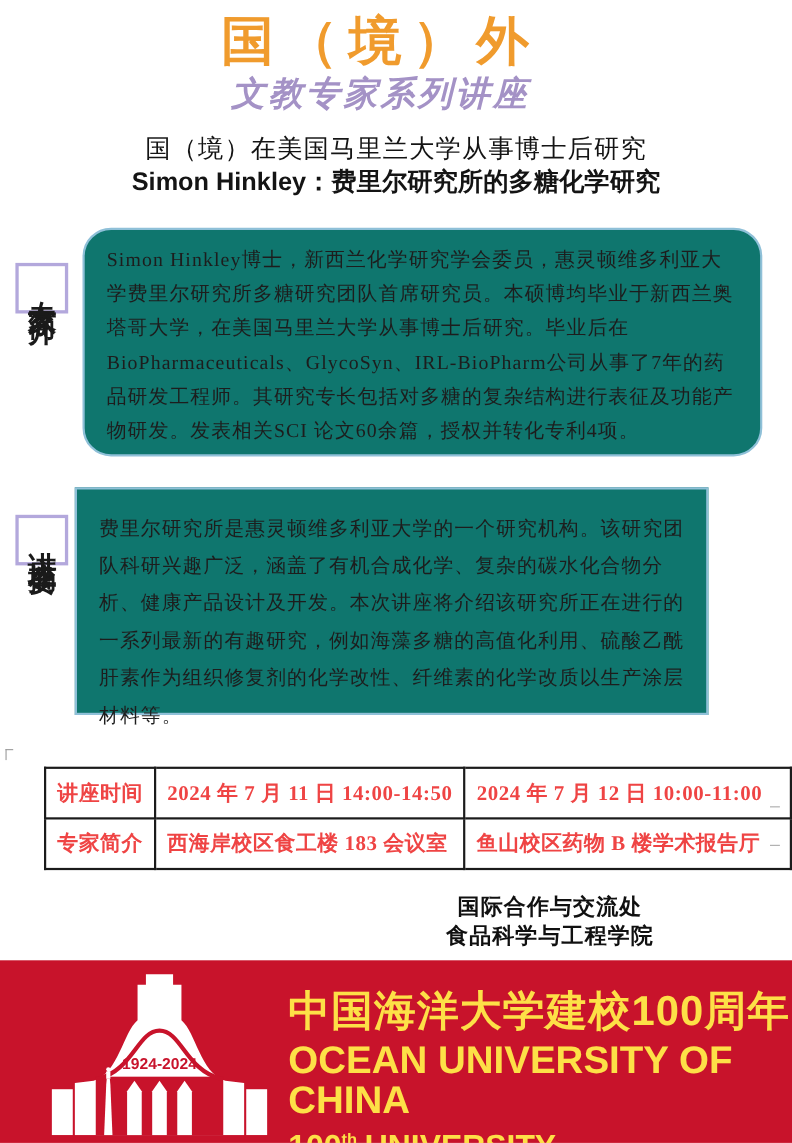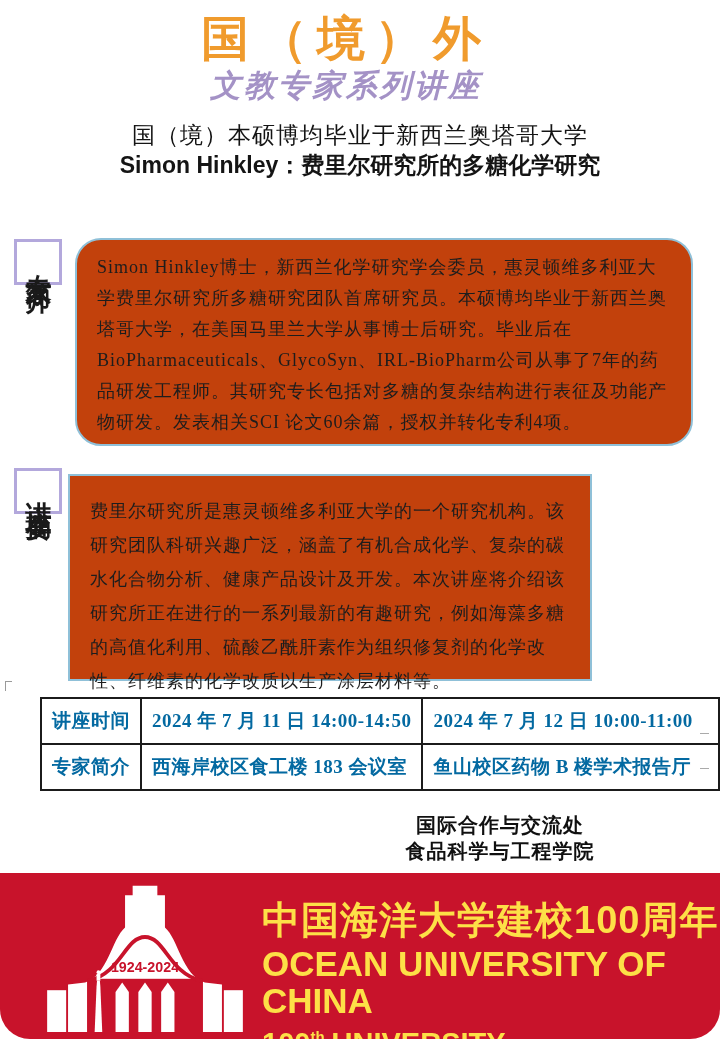--- a/index.html
+++ b/index.html
@@ -1,19 +1,19 @@
 <!DOCTYPE html>
 <html><head>
 <meta charset="utf-8">
 <style>
   * { margin:0; padding:0; box-sizing:border-box; }
   html,body { background:#ffffff; }
   .page {
     position:relative; width:720px; height:1039px; background:#ffffff;
-    font-family:"Liberation Serif","DejaVu Serif",serif; overflow:hidden;border-radius:30px;
+    font-family:"Liberation Serif","DejaVu Serif",serif; overflow:hidden;
   }
 
   
   .logo-block { position:absolute; top:10px; left:0; width:720px; text-align:center; transform:translateX(-14px); }
   .logo-line1 {
     font-family:"DejaVu Sans","Liberation Sans",sans-serif;
     font-size:48px; font-weight:800; color:#F09B2D; letter-spacing:10px; line-height:56px;
   }
   .logo-line2 {
     font-family:"DejaVu Sans","Liberation Sans",sans-serif;
@@ -32,37 +32,37 @@
     border:3px solid #B3A8DC;
     writing-mode:vertical-rl; text-orientation:upright;
     font-weight:bold; font-size:26px; color:#1a1a1a;
     padding:10px 8px; letter-spacing:5px; line-height:1;
   }
   .v-label.bio { top:239px; }
   .v-label.abs { top:468px; }
 
   
   .content-box {
-    position:absolute; background:#c2410c; color:#1d1d1d;
-    border:2px solid #8FC0D8; font-size:18px; letter-spacing:1px;margin-top:31px;
+    position:absolute; background:#0f766e; color:#1d1d1d;
+    border:2px solid #8FC0D8; font-size:18px; letter-spacing:1px;
   }
   .content-box.bio {
     left:75px; top:207px; width:618px; height:208px;
     border-radius:26px; padding:12px 20px 10px 20px; line-height:31px;
   }
   .content-box.abs {
-    left:68px; top:443px; width:524px; height:207px;
+    left:68px; top:443px; width:576px; height:207px;
     padding:18px 20px 10px 20px; line-height:34px;
   }
 
   
   .schedule { position:absolute; left:40px; top:697px; }
   .schedule table { border-collapse:collapse; }
   .schedule td {
-    border:2px solid #1b1b1b; font-weight:bold; font-size:19px; color:#0369a1;
+    border:2px solid #1b1b1b; font-weight:bold; font-size:19px; color:#ef4444;
     padding:9px 10px; letter-spacing:0.5px; white-space:nowrap;
   }
   .schedule td.c1 { width:85px; text-align:center; }
   .schedule td.c2 { width:267px; }
   .schedule td.c3 { width:300px;margin-top:32px; }
 
   
   .artifact-corner { position:absolute; left:5px; top:681px; width:7px; height:10px;
     border-left:1px solid #9a9a9a; border-top:1px solid #9a9a9a; }
   .artifact-dash1 { position:absolute; left:700px; top:733px; width:9px; border-top:1px solid #aaa; }
@@ -85,21 +85,21 @@
 </head>
 <body>
 
 <div class="page">
 
   <div class="logo-block">
     <div class="logo-line1">国（境）外</div>
     <div class="logo-line2">文教专家系列讲座</div>
   </div>
 
-  <div class="subtitle1">国（境）本硕博均毕业于新西兰奥塔哥大学</div>
+  <div class="subtitle1">国（境）在美国马里兰大学从事博士后研究</div>
   <div class="subtitle2">Simon Hinkley：费里尔研究所的多糖化学研究</div>
 
   <div class="v-label bio">专家简介</div>
   <div class="content-box bio">Simon Hinkley博士，新西兰化学研究学会委员，惠灵顿维多利亚大学费里尔研究所多糖研究团队首席研究员。本硕博均毕业于新西兰奥塔哥大学，在美国马里兰大学从事博士后研究。毕业后在BioPharmaceuticals、GlycoSyn、IRL-BioPharm公司从事了7年的药品研发工程师。其研究专长包括对多糖的复杂结构进行表征及功能产物研发。发表相关SCI 论文60余篇，授权并转化专利4项。</div>
 
   <div class="v-label abs">讲座摘要</div>
   <div class="content-box abs">费里尔研究所是惠灵顿维多利亚大学的一个研究机构。该研究团队科研兴趣广泛，涵盖了有机合成化学、复杂的碳水化合物分析、健康产品设计及开发。本次讲座将介绍该研究所正在进行的一系列最新的有趣研究，例如海藻多糖的高值化利用、硫酸乙酰肝素作为组织修复剂的化学改性、纤维素的化学改质以生产涂层材料等。</div>
 
   <div class="schedule">
     <table>

